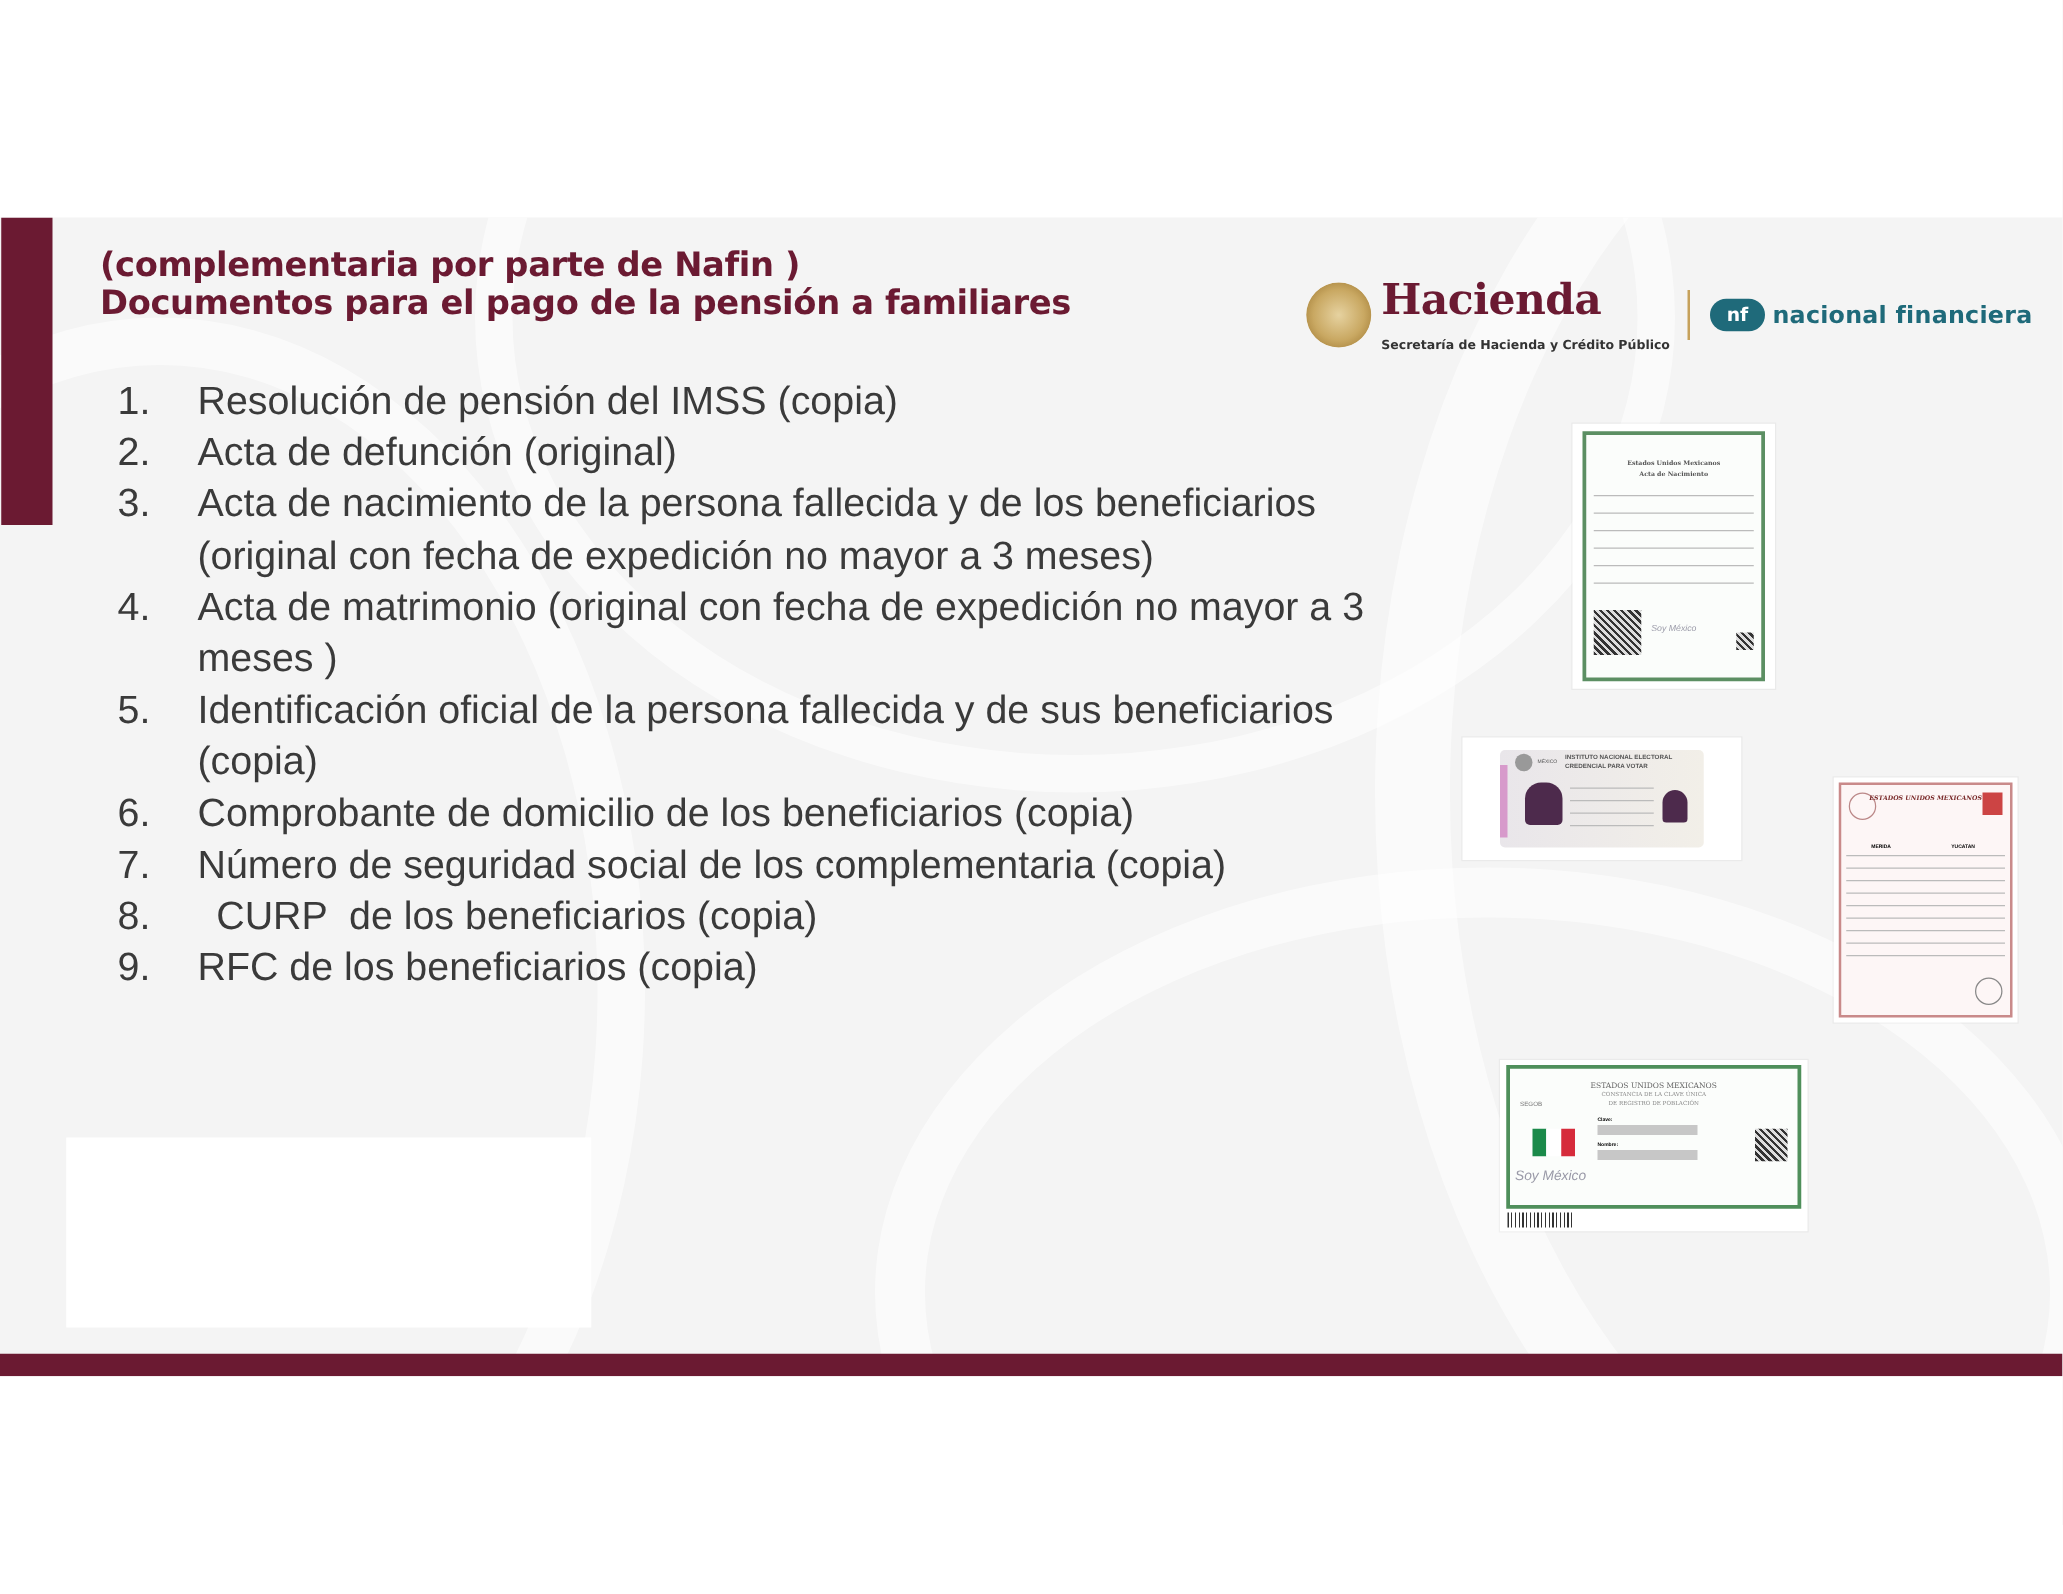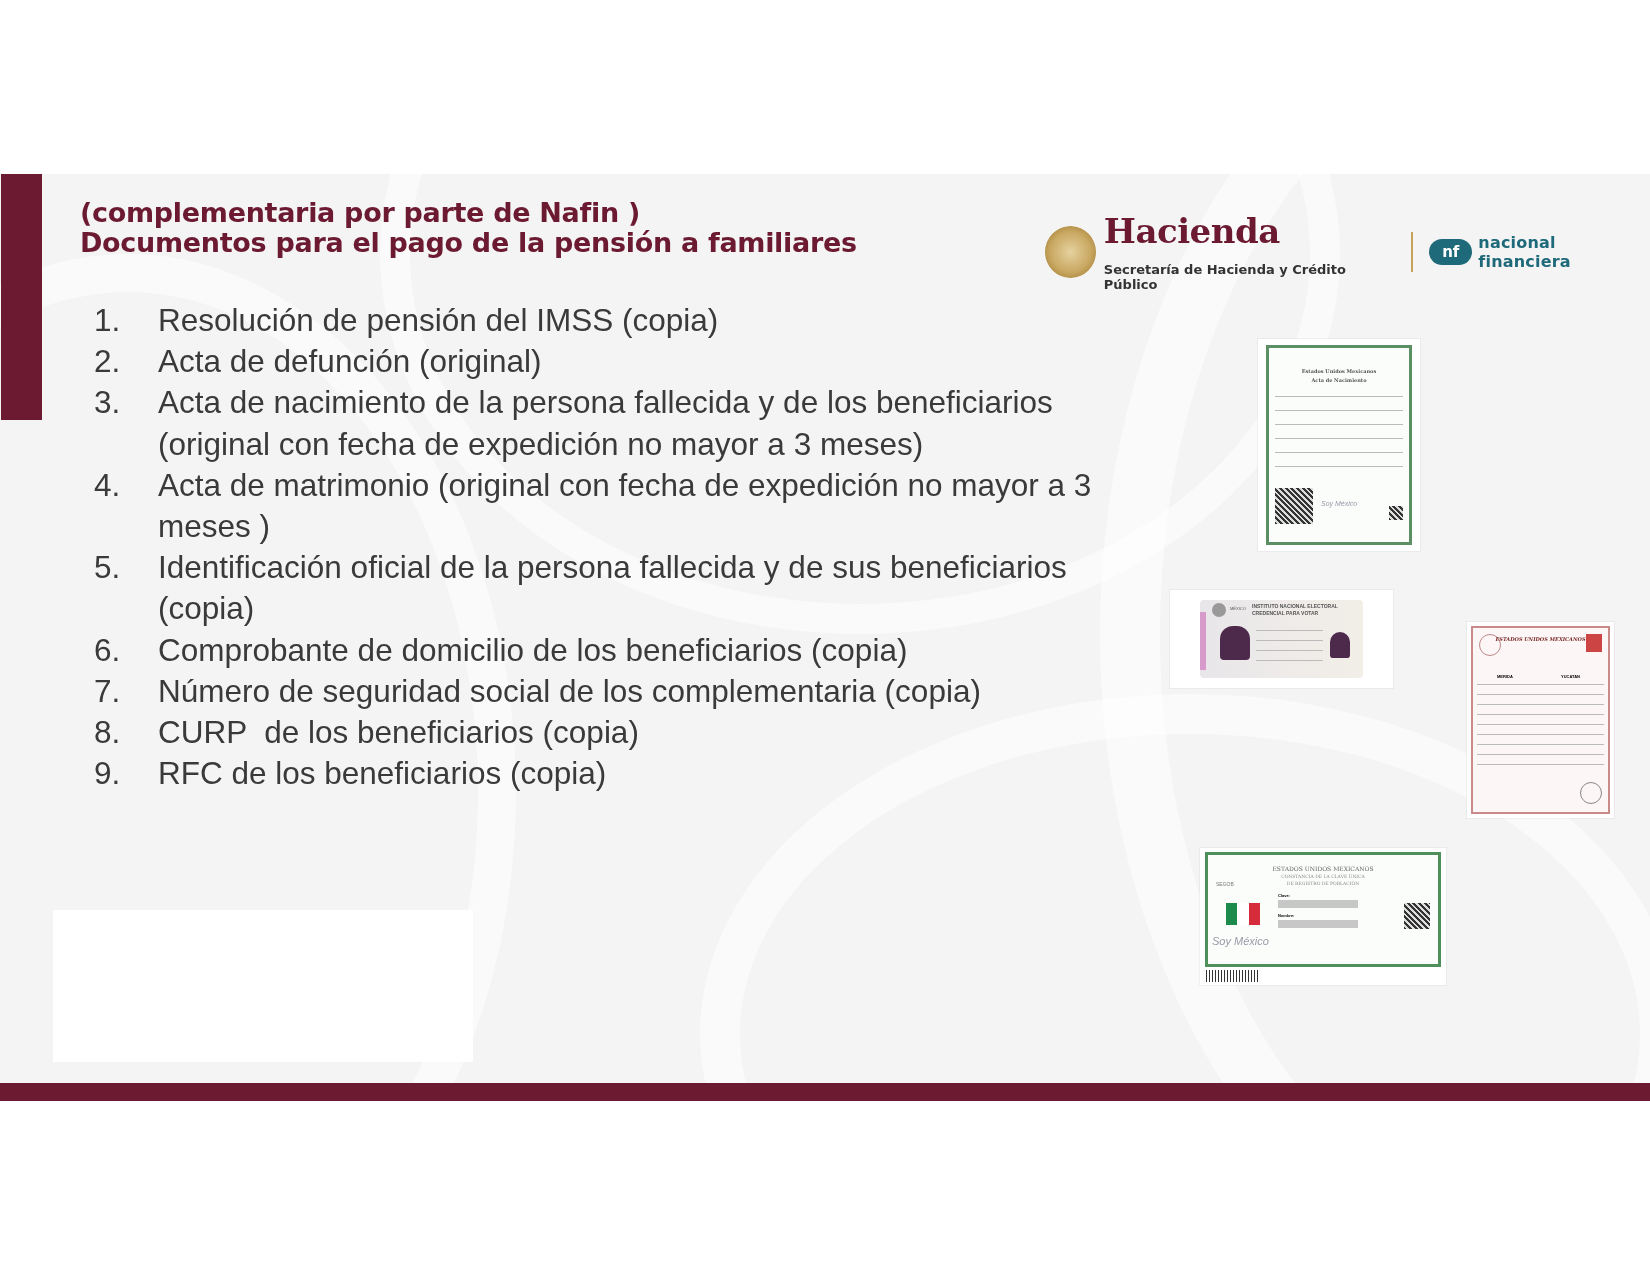--- a/index.html
+++ b/index.html
@@ -6,25 +6,25 @@
   body { width:1650px; height:1275px; background:#ffffff; position:relative; overflow:hidden; font-family:"Liberation Sans", sans-serif; }
   .slide { position:absolute; left:0; top:174px; width:1650px; height:927px; background:#f4f4f4; overflow:hidden; }
   .swirl { position:absolute; border-radius:50%; border:38px solid rgba(255,255,255,0.55); }
   .left-bar { position:absolute; left:1px; top:0; width:41px; height:246px; background:#6b1a32; }
   .bottom-bar { position:absolute; left:0; top:909px; width:1650px; height:18px; background:#6b1a32; }
   .title { position:absolute; left:80px; top:24px; color:#6b1a32; font-family:"DejaVu Sans", sans-serif; font-weight:bold; font-size:27px; line-height:30px; letter-spacing:-0.3px; }
   .logos { position:absolute; left:1045px; top:50px; height:56px; display:flex; align-items:center; }
   .emblem { width:52px; height:52px; border-radius:50%; background:radial-gradient(circle,#e6d2a0 0%,#c9a862 55%,#b8954f 70%,#ead9ae 72%,#cfb277 100%); }
   .hac-wrap { margin-left:8px; display:flex; flex-direction:column;gap:12px; }
   .hac-name { font-family:"DejaVu Serif", serif; font-weight:bold; color:#6b1a32; font-size:34px; line-height:36px; letter-spacing:-0.5px; }
-  .hac-sub { font-family:"DejaVu Sans", sans-serif; font-size:13px; color:#333; margin-top:1px; font-weight:bold; }
+  .hac-sub { font-family:"DejaVu Sans", sans-serif; font-size:10px; color:#333; margin-top:1px; font-weight:bold; }
   .sep { width:2px; height:40px; background:#c6a15b; margin:0 16px 0 14px; }
   .nafin { display:flex; align-items:center; }
   .nafin-icon { width:44px; height:26px; border-radius:13px; background:#1f6a7a; color:#fff; font-size:15px; font-weight:bold; text-align:center; line-height:26px; font-family:"DejaVu Sans", sans-serif; }
-  .nafin-text { margin-left:6px; font-family:"DejaVu Sans", sans-serif; font-weight:bold; color:#1f6a7a; font-size:16px; letter-spacing:0.2px; }
+  .nafin-text { margin-left:6px; font-family:"DejaVu Sans", sans-serif; font-weight:bold; color:#1f6a7a; font-size:19px; letter-spacing:0.2px; }
   .list { position:absolute; left:94px; top:126px; width:1110px; margin:0; padding:0; list-style:none; }
   .list li { display:flex; color:#3a3a3a; font-size:31.5px; line-height:41.2px; }
   .num { width:64px; flex:none; }
   .txt { flex:1; }
   .doc { position:absolute; background:#fff; box-shadow:0 0 0 1px rgba(0,0,0,0.04); }
   .birth { left:1258px; top:165px; width:162px; height:212px; }
   .birth .frame { position:absolute; left:8px; top:6px; right:8px; bottom:6px; border:3px solid #5c8f63; background:#fbfdfb; }
   .idcard-bg { left:1170px; top:416px; width:223px; height:98px; }
   .idcard { position:absolute; left:30px; top:10px; width:163px; height:78px; background:linear-gradient(90deg,#e9e6ea,#f2efe8); border-radius:4px; }
   .idcard .stripe { position:absolute; left:0; top:12px; width:6px; height:58px; background:#d79acb; }
@@ -96,21 +96,21 @@
     <li>
         <span class="num">6.</span>
         <span class="txt">Comprobante de domicilio de los beneficiarios (copia)</span>
       </li>
     <li>
         <span class="num">7.</span>
         <span class="txt">Número de seguridad social de los complementaria (copia)</span>
       </li>
     <li>
         <span class="num">8.</span>
-        <span class="txt" style="white-space:pre;">CURP  de los beneficiarios (copia)</span>
+        <span class="txt" style="white-space:pre;margin-left:15px;">CURP  de los beneficiarios (copia)</span>
       </li>
     <li>
         <span class="num">9.</span>
         <span class="txt">RFC de los beneficiarios (copia)</span>
       </li>
   </ol>
 
   <div class="doc birth">
     <div class="frame">
       <div class="doc-title" style="top:20px; font-size:5px; font-weight:bold;">Estados Unidos Mexicanos</div>

